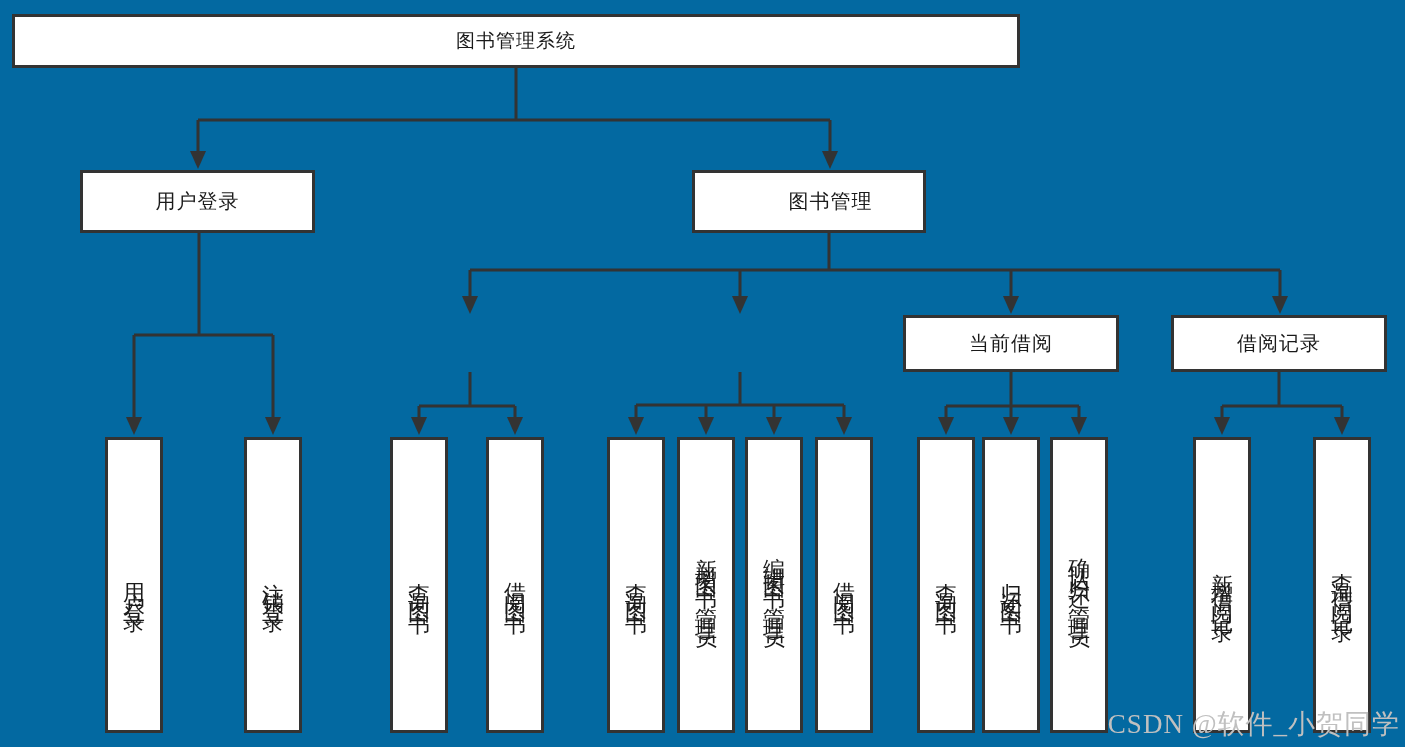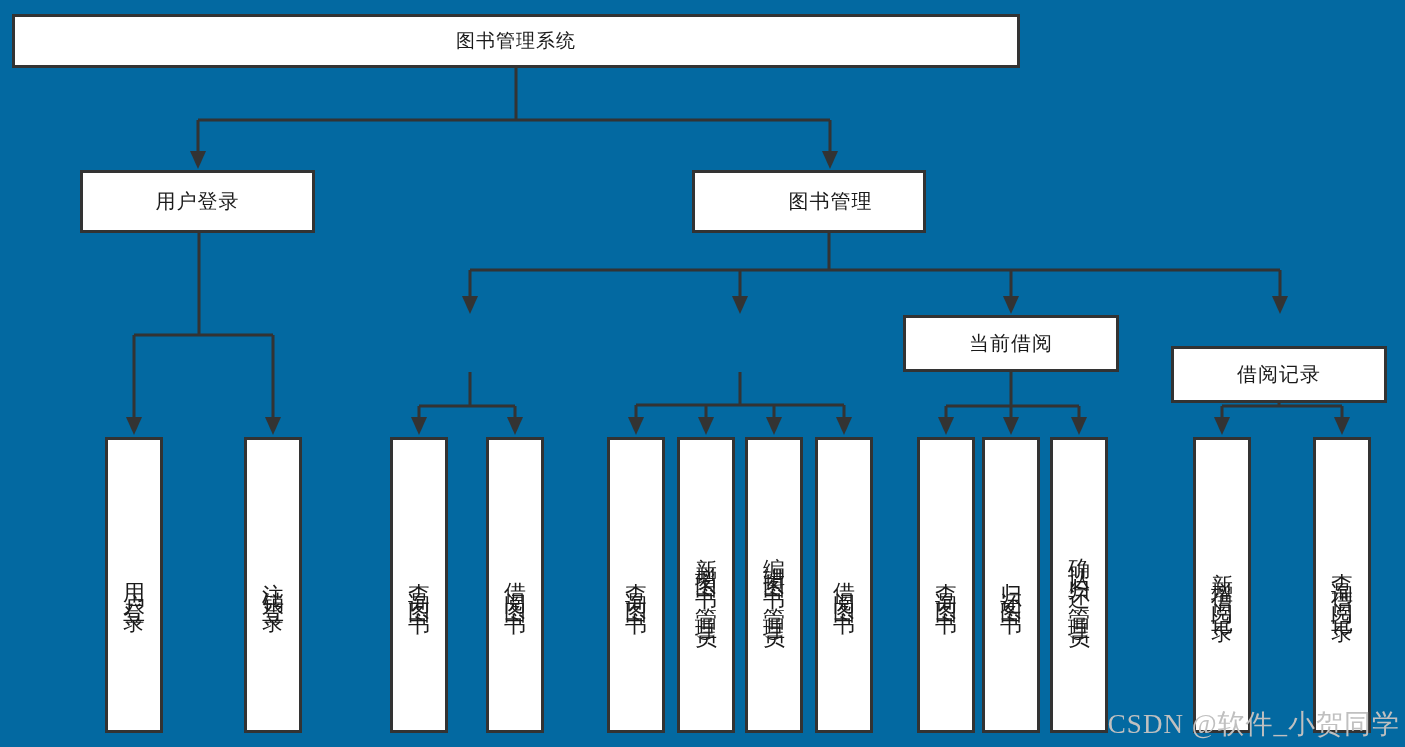--- a/index.html
+++ b/index.html
@@ -118,21 +118,21 @@
   <div class="box" style="left:80px; top:170px; width:235px; height:63px;">
     <span class="h-label">用户登录</span>
   </div>
   <div class="box" style="left:692px; top:170px; width:234px; height:63px;padding-left:43px;">
     <span class="h-label">图书管理</span>
   </div>
 
   <div class="box" style="left:903px; top:315px; width:216px; height:57px;">
     <span class="h-label">当前借阅</span>
   </div>
-  <div class="box" style="left:1171px; top:315px; width:216px; height:57px;margin-top:31px;">
+  <div class="box" style="left:1171px; top:315px; width:216px; height:57px;">
     <span class="h-label">借阅记录</span>
   </div>
 
   <div class="box leaf" style="left:105px;">
     <span class="v-label">用户登录</span>
   </div>
   <div class="box leaf" style="left:244px;">
     <span class="v-label">注销登录</span>
   </div>
 

